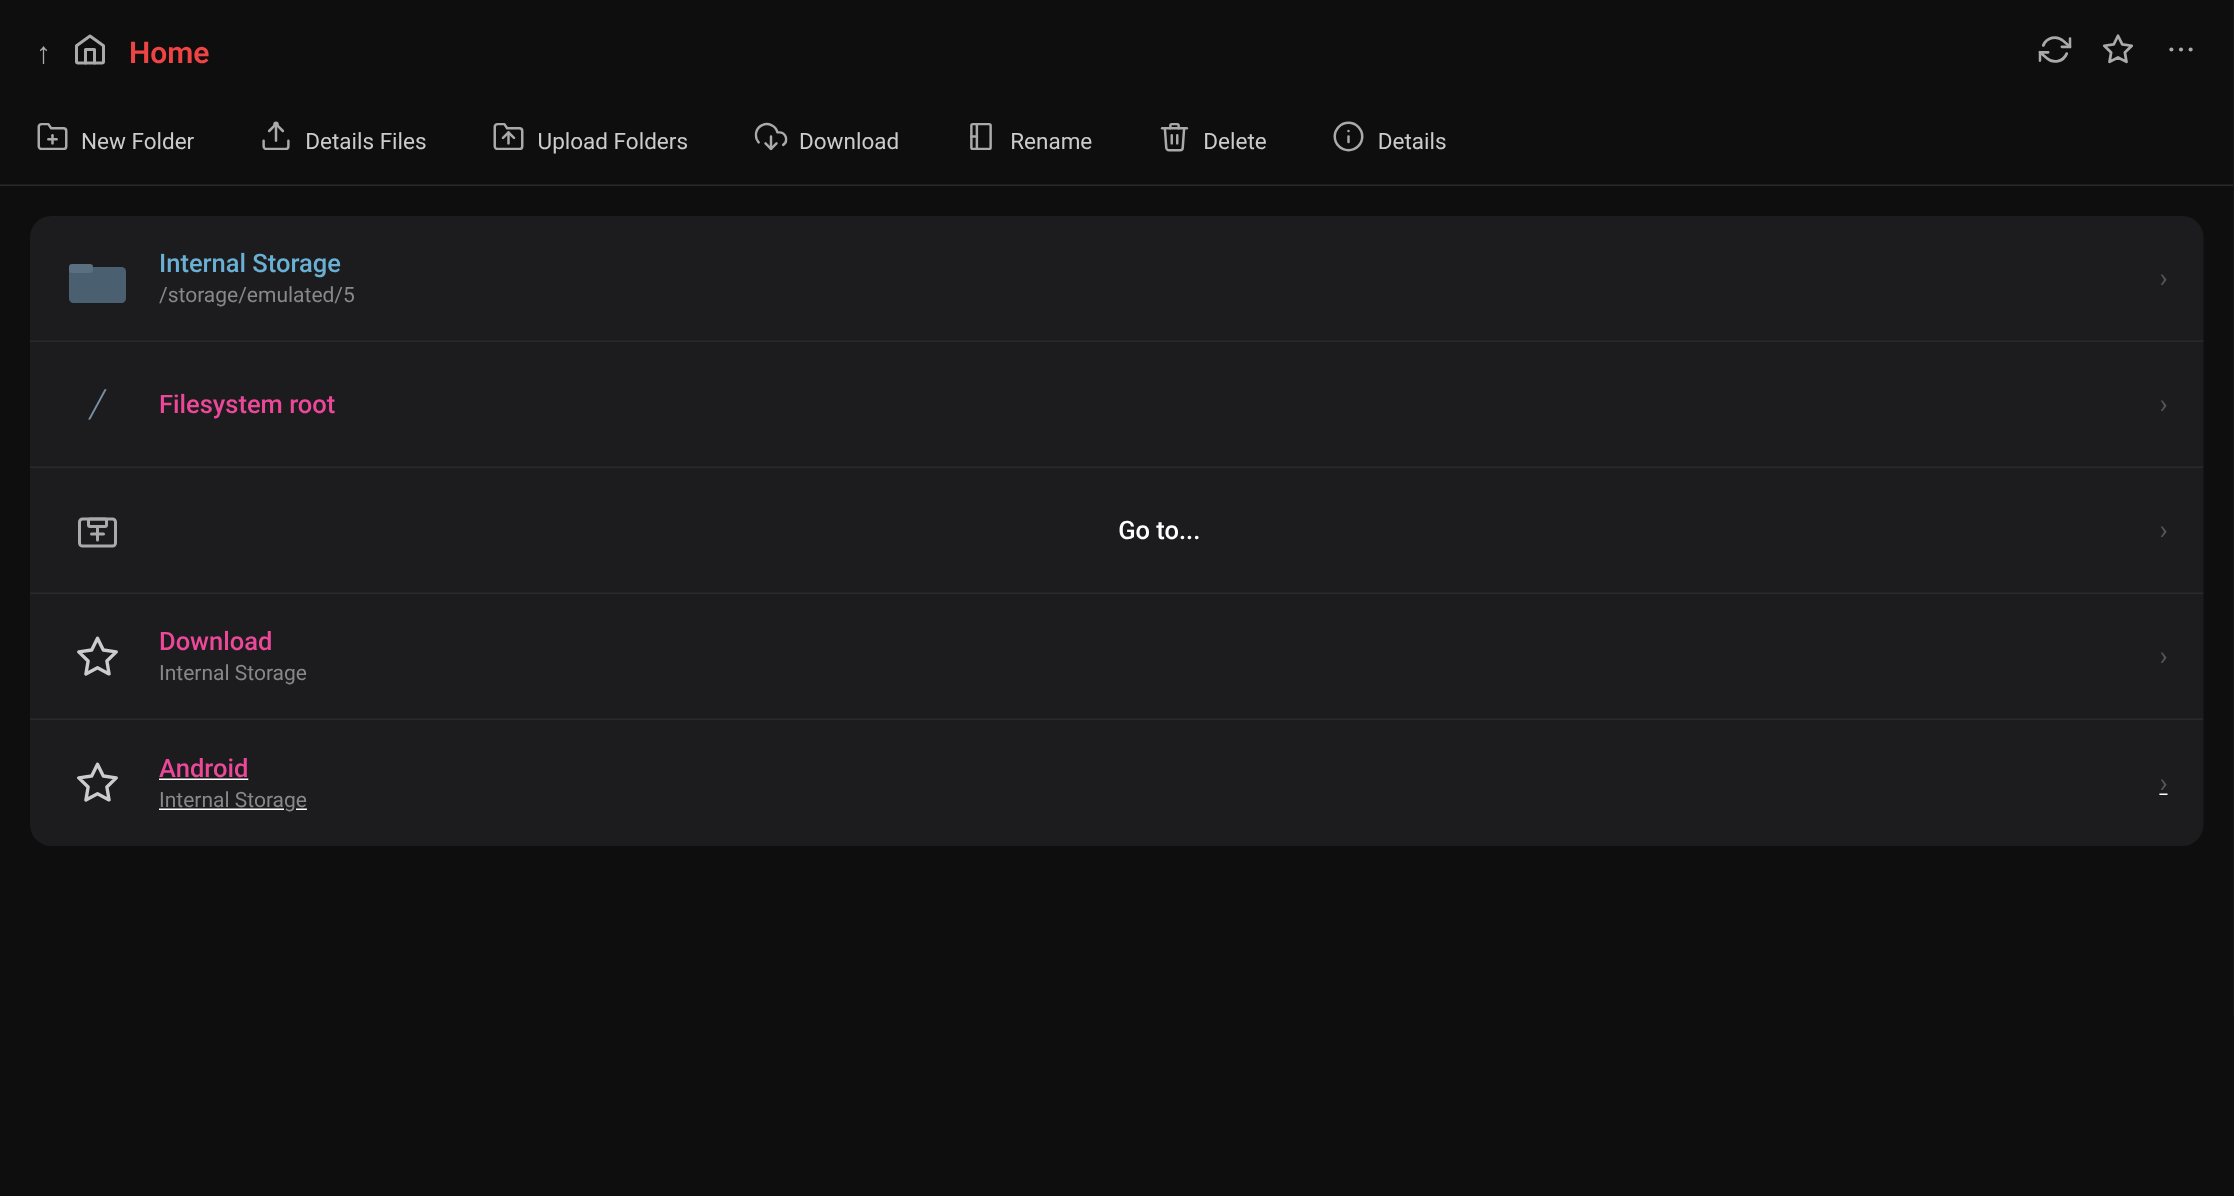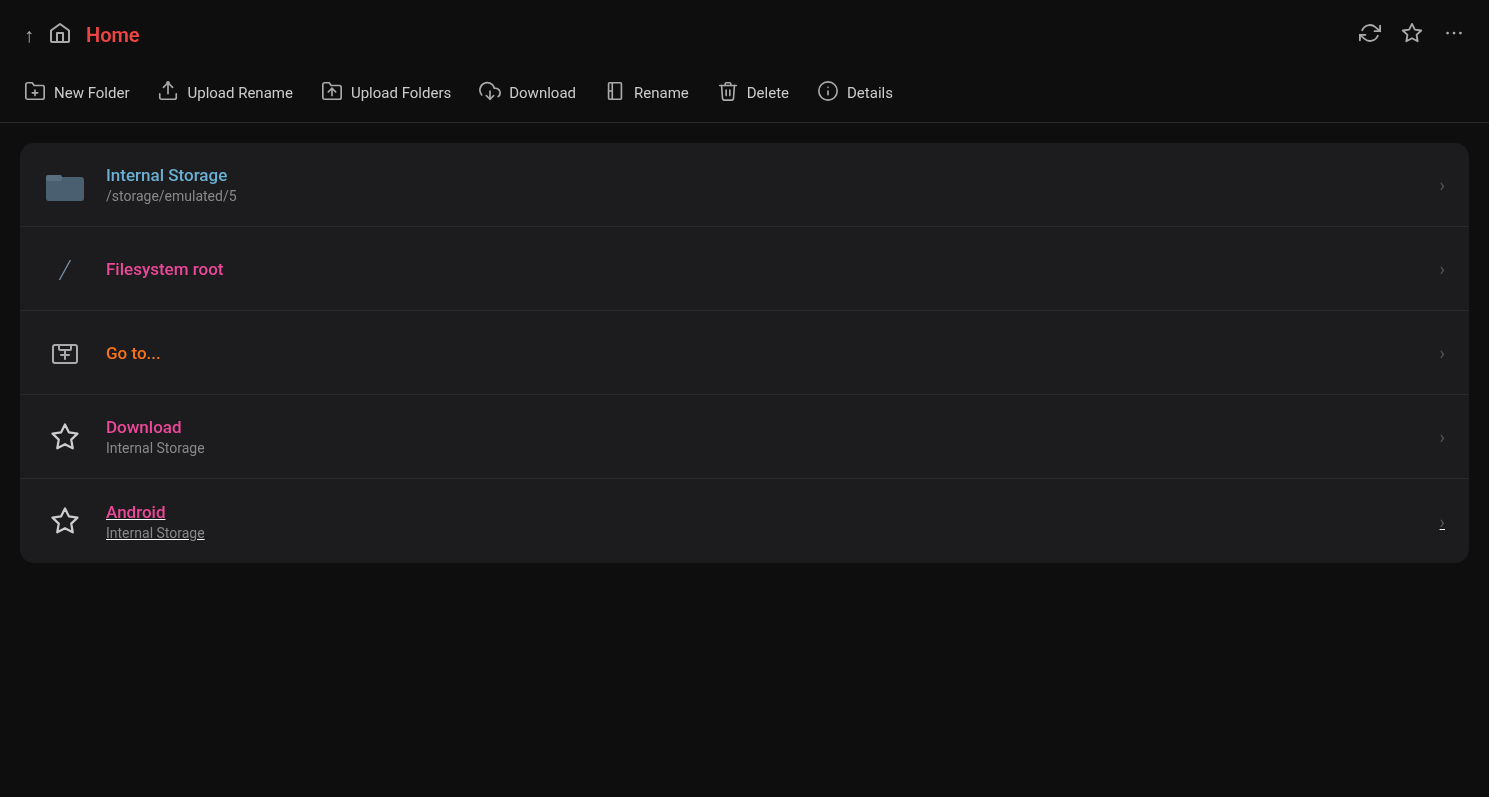--- a/index.html
+++ b/index.html
@@ -47,21 +47,21 @@
     .header-action-icon {
       color: #aaaaaa;
       font-size: 20px;
       cursor: pointer;
     }
 
     
     .toolbar {
       display: flex;
       align-items: center;
-      gap: 28px;
+      gap: 44px;
       padding: 10px 24px 16px;
       border-bottom: 1px solid #2a2a2a;
     }
     .toolbar-item {
       display: flex;
       align-items: center;
       gap: 8px;
       color: #cccccc;
       font-size: 15px;
       cursor: pointer;
@@ -182,21 +182,21 @@
 
   <div class="toolbar-item">
     <span class="toolbar-item-icon">
       <svg width="22" height="22" viewBox="0 0 24 24" fill="none" stroke="#aaaaaa" stroke-width="1.8" stroke-linecap="round" stroke-linejoin="round">
         <path d="M21 15v4a2 2 0 01-2 2H5a2 2 0 01-2-2v-4"></path>
         <polyline points="17 8 12 3 7 8"></polyline>
         <line x1="12" y1="3" x2="12" y2="15"></line>
         <circle cx="12" cy="3" r="2" fill="#aaaaaa" stroke="none"></circle>
       </svg>
     </span>
-    <span>Upload Rename</span>
+    <span>Details Files</span>
   </div>
 
   <div class="toolbar-item">
     <span class="toolbar-item-icon">
       <svg width="22" height="22" viewBox="0 0 24 24" fill="none" stroke="#aaaaaa" stroke-width="1.8" stroke-linecap="round" stroke-linejoin="round">
         <path d="M22 19a2 2 0 01-2 2H4a2 2 0 01-2-2V5a2 2 0 012-2h5l2 3h9a2 2 0 012 2z"></path>
         <polyline points="16 13 12 9 8 13"></polyline>
         <line x1="12" y1="9" x2="12" y2="17"></line>
       </svg>
     </span>
@@ -278,21 +278,21 @@
   <div class="list-item">
     <div class="item-icon-wrap">
       <svg width="32" height="32" viewBox="0 0 32 32" fill="none" stroke="#aaaaaa" stroke-width="2" stroke-linecap="round" stroke-linejoin="round">
         <rect x="4" y="8" width="24" height="18" rx="2"></rect>
         <rect x="10" y="8" width="12" height="5" rx="1"></rect>
         <line x1="16" y1="14" x2="16" y2="22"></line>
         <line x1="12" y1="18" x2="20" y2="18"></line>
       </svg>
     </div>
     <div class="item-text">
-      <div class="item-title" style="color:#f97316;">Go to...</div>
+      <div class="item-title" style="color:#ffffff;text-align:center;">Go to...</div>
     </div>
     <span class="item-chevron">›</span>
   </div>
 
   <div class="list-item">
     <div class="item-icon-wrap">
       <svg width="30" height="30" viewBox="0 0 24 24" fill="none" stroke="#cccccc" stroke-width="1.8" stroke-linecap="round" stroke-linejoin="round">
         <polygon points="12 2 15.09 8.26 22 9.27 17 14.14 18.18 21.02 12 17.77 5.82 21.02 7 14.14 2 9.27 8.91 8.26 12 2"></polygon>
       </svg>
     </div>

